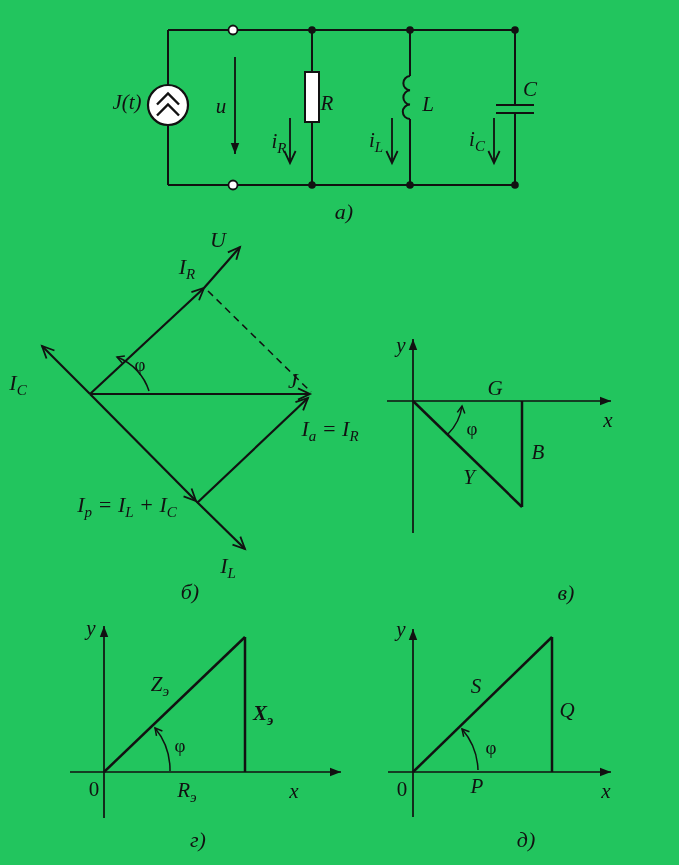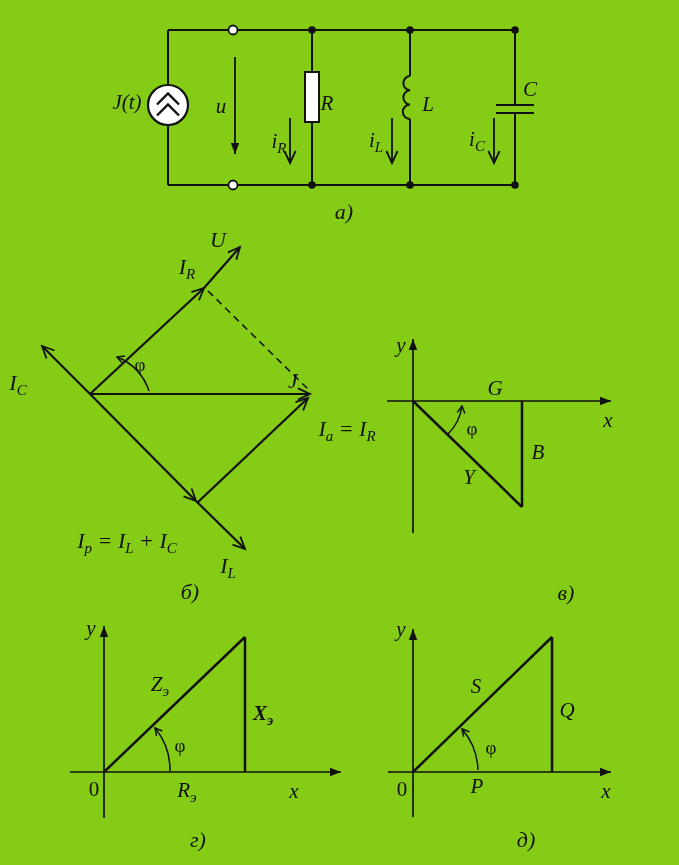--- a/index.html
+++ b/index.html
@@ -1,17 +1,17 @@
 <!DOCTYPE html>
 <html><head>
 <meta charset="utf-8">
 <style>
   html,body { margin:0; padding:0; background:#ffffff; }
   #canvas {
-    position:relative; width:679px; height:865px; background:#84cc16;
+    position:relative; width:679px; height:865px; background:#22c55e;
     font-family:"Liberation Serif", serif; color:#111111; overflow:hidden;
   }
   #figure-svg { position:absolute; left:0; top:0; }
   .lbl {
     position:absolute; transform:translate(-50%,-50%);
     font:italic 21px "Liberation Serif", serif; color:#111111;
     white-space:nowrap; line-height:1;
   }
   .lbl.big { font-size:22px; }
   .lbl.phi { font-style:normal; font-size:19px; }
@@ -118,22 +118,22 @@
   <span class="lbl" style="left:530px; top:89px;">C</span>
   <span class="lbl" style="left:279px; top:141px;"><span>i</span><sub>R</sub></span>
   <span class="lbl" style="left:376px; top:140px;"><span>i</span><sub>L</sub></span>
   <span class="lbl" style="left:477px; top:139px;"><span>i</span><sub>C</sub></span>
   <span class="lbl caption" style="left:344px; top:212px;">а)</span>
 
   <span class="lbl big" style="left:218px; top:240px;">U</span>
   <span class="lbl big" style="left:187px; top:267px;"><span>I</span><sub>R</sub></span>
   <span class="lbl big" style="left:18px; top:383px;"><span>I</span><sub>C</sub></span>
   <span class="lbl big" style="left:293px; top:381px;">J</span>
-  <span class="lbl big" style="left:347px; top:429px;"><span>I</span><sub>a</sub><span> = I</span><sub>R</sub></span>
-  <span class="lbl big" style="left:127px; top:505px;margin-top:36px;"><span>I</span><sub>p</sub><span> = I</span><sub>L</sub><span> + I</span><sub>C</sub></span>
+  <span class="lbl big" style="left:330px; top:429px;"><span>I</span><sub>a</sub><span> = I</span><sub>R</sub></span>
+  <span class="lbl big" style="left:127px; top:505px;"><span>I</span><sub>p</sub><span> = I</span><sub>L</sub><span> + I</span><sub>C</sub></span>
   <span class="lbl big" style="left:228px; top:566px;"><span>I</span><sub>L</sub></span>
   <span class="lbl phi" style="left:140px; top:364px;">φ</span>
   <span class="lbl caption" style="left:190px; top:592px;">б)</span>
 
   <span class="lbl" style="left:401px; top:345px;">y</span>
   <span class="lbl" style="left:608px; top:420px;">x</span>
   <span class="lbl" style="left:495px; top:388px;">G</span>
   <span class="lbl" style="left:538px; top:452px;">B</span>
   <span class="lbl" style="left:469px; top:477px;">Y</span>
   <span class="lbl phi" style="left:472px; top:428px;">φ</span>

